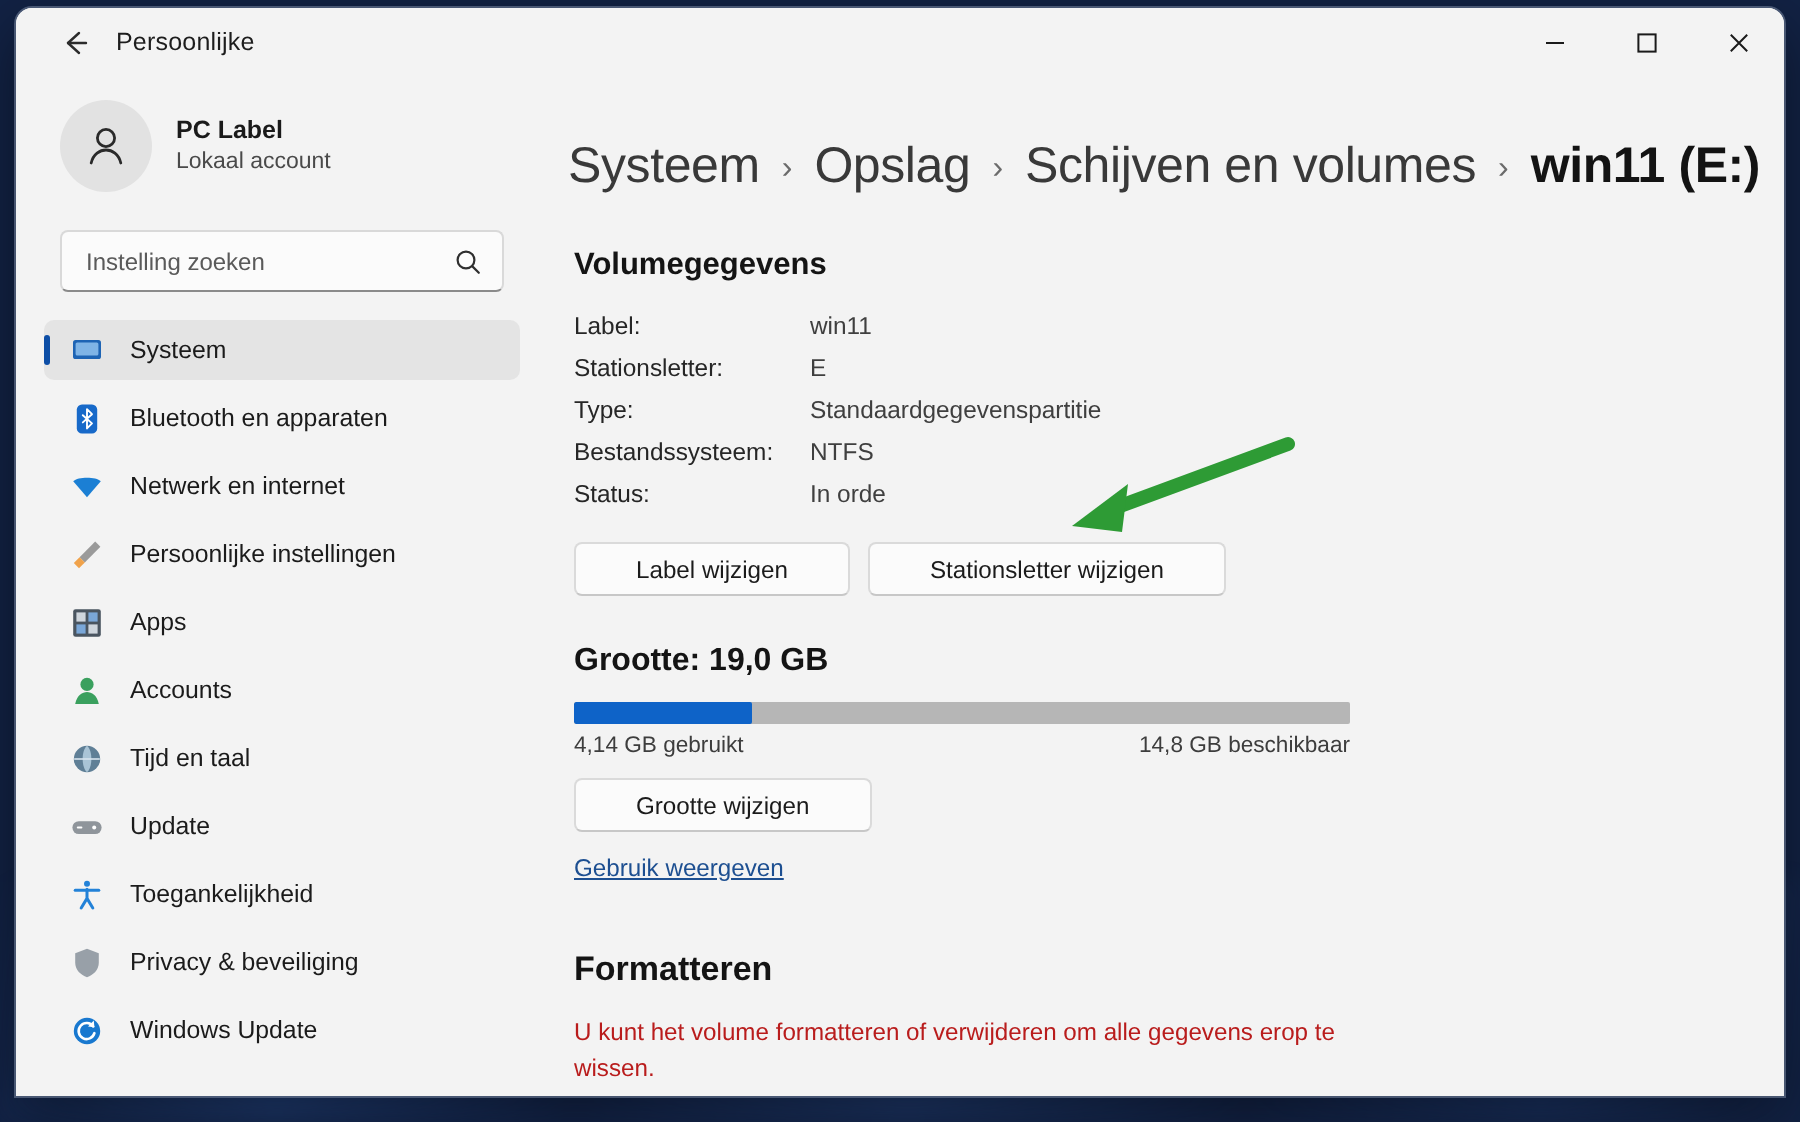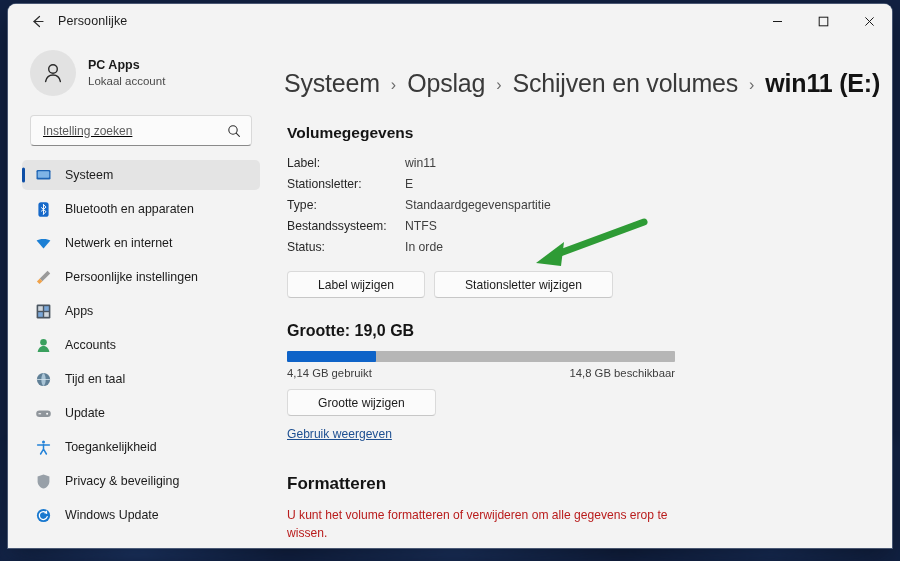--- a/index.html
+++ b/index.html
@@ -117,21 +117,20 @@
     flex: 0 0 46px;
   }
   .avatar svg { display:block; }
   .account-text { margin-left: 12px; line-height: 1.25; }
   .account-name { font-size: 12.5px; font-weight: bold; color: #1a1a1a; }
   .account-sub  { font-size: 11.5px; color: #4a4a4a; margin-top: 1px; }
 
   .search-wrap {
     margin: 15px 18px 0 22px;
     position: relative;
-    text-decoration: underline;
   }
   .search-box {
     height: 29px;
     background: #fbfbfb;
     border: 1px solid #d9d9d9;
     border-bottom: 1px solid #8a8a8a;
     border-radius: 4px;
     display: flex;
     align-items: center;
     padding: 0 10px;
@@ -345,21 +344,21 @@
     <div id="sidebar">
 
       <div class="account">
         <div class="avatar">
           <svg width="26" height="26" viewBox="0 0 26 26" fill="none" stroke="#2a2a2a" stroke-width="1.4">
             <circle cx="13" cy="9" r="4.3"></circle>
             <path d="M5.6 21.5 C6.6 16.9 10 15 13 15 C16 15 19.4 16.9 20.4 21.5" stroke-linecap="round"></path>
           </svg>
         </div>
         <div class="account-text">
-          <div class="account-name">PC Apps</div>
+          <div class="account-name">PC Label</div>
           <div class="account-sub">Lokaal account</div>
         </div>
       </div>
 
       <div class="search-wrap">
         <div class="search-box">
           <input type="text" placeholder="Instelling zoeken" style="">
           <span class="search-icon">
             <svg width="14" height="14" viewBox="0 0 14 14" fill="none" stroke="#2f2f2f" stroke-width="1.1">
               <circle cx="6" cy="6" r="4.2"></circle>

